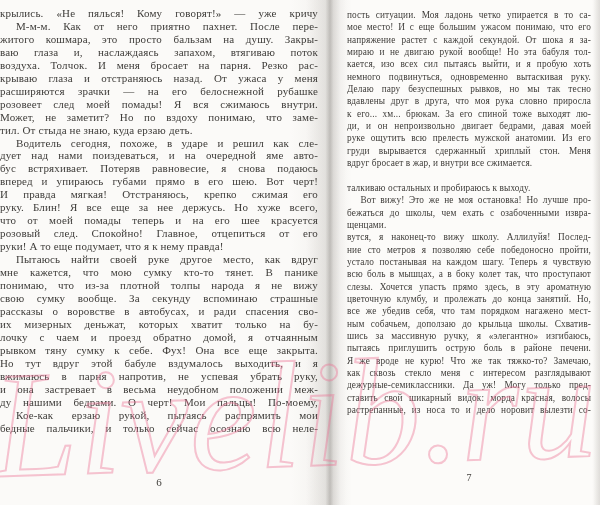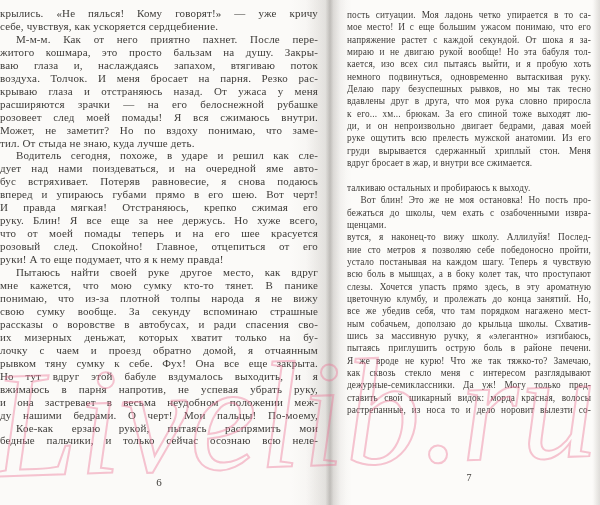--- a/index.html
+++ b/index.html
@@ -67,30 +67,29 @@
   }
 </style>
 </head>
 <body>
 
 <div class="page page-left"></div>
 <div class="page page-right"></div>
 
 <div class="textcol textcol-left">
     <div class="line">крылись. «Не пялься! Кому говорят!» — уже кричу</div>
-    <div class="line last">себе, чувствуя, как ускоряется сердцебиение.</div>
     <div class="line indent">М-м-м. Как от него приятно пахнет. После пере-</div>
     <div class="line">житого кошмара, это просто бальзам на душу. Закры-</div>
     <div class="line">ваю глаза и, наслаждаясь запахом, втягиваю поток</div>
     <div class="line">воздуха. Толчок. И меня бросает на парня. Резко рас-</div>
     <div class="line">крываю глаза и отстраняюсь назад. От ужаса у меня</div>
     <div class="line">расширяются зрачки — на его белоснежной рубашке</div>
     <div class="line">розовеет след моей помады! Я вся сжимаюсь внутри.</div>
     <div class="line">Может, не заметит? Но по вздоху понимаю, что заме-</div>
-    <div class="line last">тил. От стыда не знаю, куда лучше деть.</div>
+    <div class="line last">тил. От стыда не знаю, куда ерзаю деть.</div>
     <div class="line indent">Водитель сегодня, похоже, в ударе и решил как сле-</div>
     <div class="line">дует над нами поиздеваться, и на очередной яме авто-</div>
     <div class="line">бус встряхивает. Потеряв равновесие, я снова подаюсь</div>
     <div class="line">вперед и упираюсь губами прямо в его шею. Вот черт!</div>
     <div class="line">И правда мягкая! Отстраняюсь, крепко сжимая его</div>
     <div class="line">руку. Блин! Я все еще за нее держусь. Но хуже всего,</div>
     <div class="line">что от моей помады теперь и на его шее красуется</div>
     <div class="line">розовый след. Спокойно! Главное, отцепиться от его</div>
     <div class="line last">руки! А то еще подумает, что я к нему правда!</div>
     <div class="line indent">Пытаюсь найти своей руке другое место, как вдруг</div>
@@ -117,21 +116,21 @@
     <div class="line">немного подвинуться, одновременно вытаскивая руку.</div>
     <div class="line">Делаю пару безуспешных рывков, но мы так тесно</div>
     <div class="line">вдавлены друг в друга, что моя рука словно приросла</div>
     <div class="line">к его... хм... брюкам. За его спиной тоже выходят лю-</div>
     <div class="line">ди, и он непроизвольно двигает бедрами, давая моей</div>
     <div class="line">руке ощутить всю прелесть мужской анатомии. Из его</div>
     <div class="line">груди вырывается сдержанный хриплый стон. Меня</div>
     <div class="line last">вдруг бросает в жар, и внутри все сжимается.</div>
     <div class="line">&nbsp;</div>
     <div class="line last">талкиваю остальных и пробираюсь к выходу.</div>
-    <div class="line indent">Вот блин! Это же не моя остановка! Но пость про-</div>
+    <div class="line indent">Вот вижу! Это же не моя остановка! Но лучше про-</div>
     <div class="line">бежаться до школы, чем ехать с озабоченными извра-</div>
     <div class="line last">щенцами.</div>
     <div class="line">вутся, я наконец-то вижу школу. Аллилуйя! Послед-</div>
     <div class="line">ние сто метров я позволяю себе победоносно пройти,</div>
     <div class="line">устало постанывая на каждом шагу. Теперь я чувствую</div>
     <div class="line">всю боль в мышцах, а в боку колет так, что проступают</div>
     <div class="line">слезы. Хочется упасть прямо здесь, в эту ароматную</div>
     <div class="line">цветочную клумбу, и пролежать до конца занятий. Но,</div>
     <div class="line">все же убедив себя, что там порядком нагажено мест-</div>
     <div class="line">ным собачьем, доползаю до крыльца школы. Схватив-</div>

